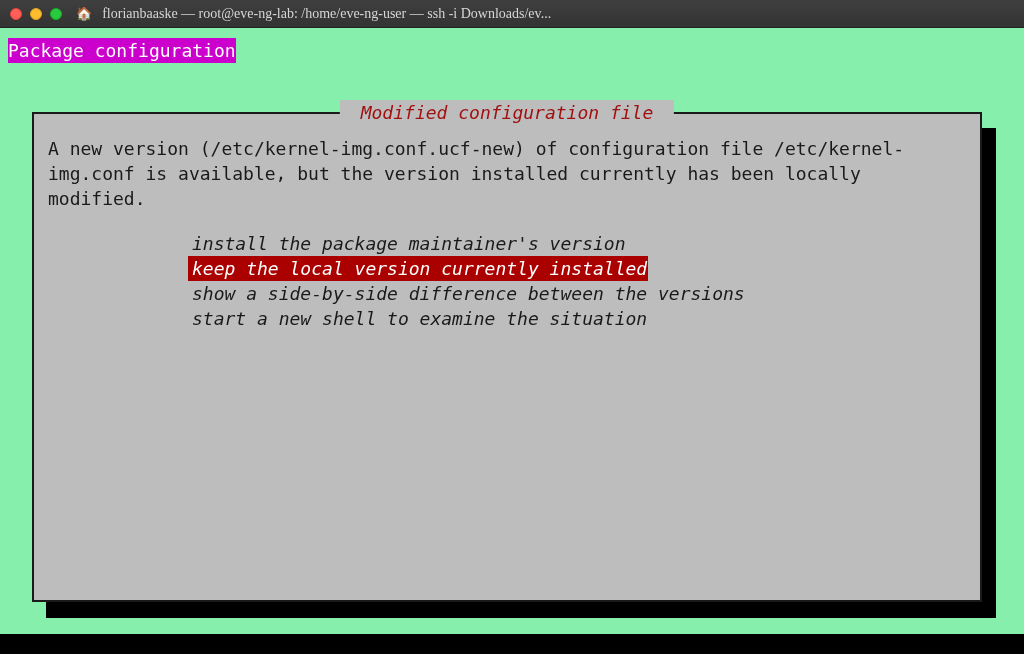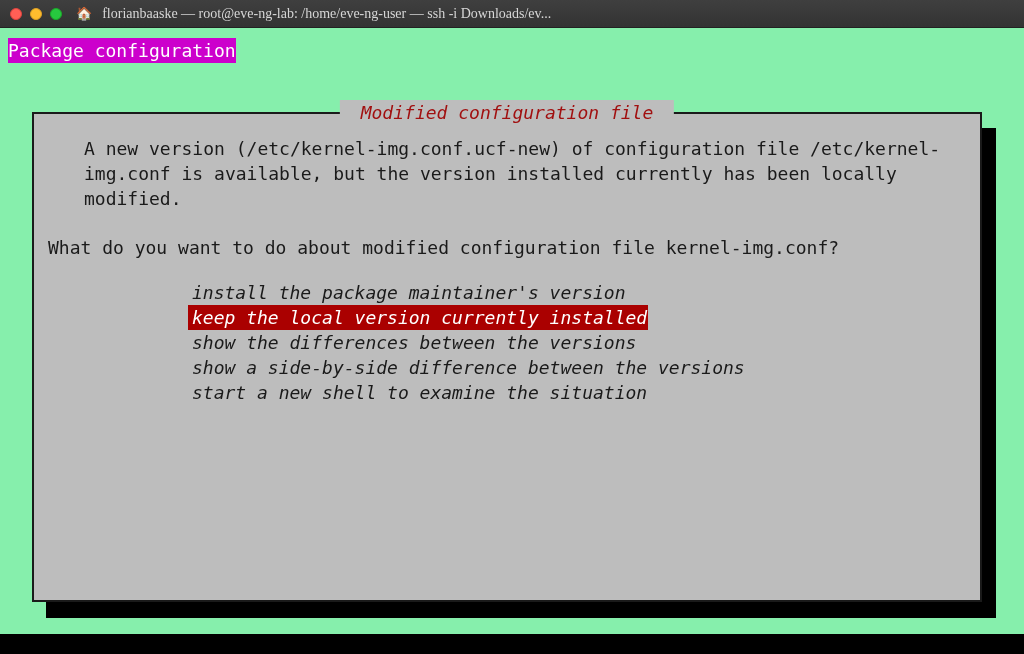--- a/index.html
+++ b/index.html
@@ -79,21 +79,21 @@
     top: -14px;
     left: 50%;
     transform: translateX(-50%);
     background: #bdbdbd;
     color: #a11010;
     padding: 0 10px;
     white-space: pre;
     font-weight: 500;
     font-style: italic;
   }
-  .bodytext { white-space: pre-wrap; margin-top: 8px; margin-left: 36px; }
+  .bodytext { white-space: pre-wrap; margin-top: 8px; }
   .question { white-space: pre-wrap; margin-top: 24px; }
   .menu { margin-top: 20px; margin-left: 140px; font-style: italic; }
   .menu-item {
     white-space: pre;
     padding: 0 4px;
   }
   .menu-item.selected {
     background: #aa0000;
     color: #fff;
     display: inline-block;
@@ -136,26 +136,24 @@
 <div class="term">
   <div class="pkg-label">Package configuration</div>
 
   <div class="shadow"></div>
 
   <div class="dialog">
     <span class="dialog-title"> Modified configuration file </span>
 
     <div class="bodytext">A new version (/etc/kernel-img.conf.ucf-new) of configuration file /etc/kernel-img.conf is available, but the version installed currently has been locally modified.</div>
 
-    <div class="question">What do you want to do about modified configuration file kernel-img.conf?</div>
 
     <div class="menu">
       <div class="menu-item">install the package maintainer's version</div>
       <div><span class="menu-item selected">keep the local version currently installed</span></div>
-      <div class="menu-item">show the differences between the versions</div>
       <div class="menu-item">show a side-by-side difference between the versions</div>
       <div class="menu-item">start a new shell to examine the situation</div>
     </div>
 
   </div>
 
   <div class="bottom-strip"></div>
 </div>
 
 </body></html>

